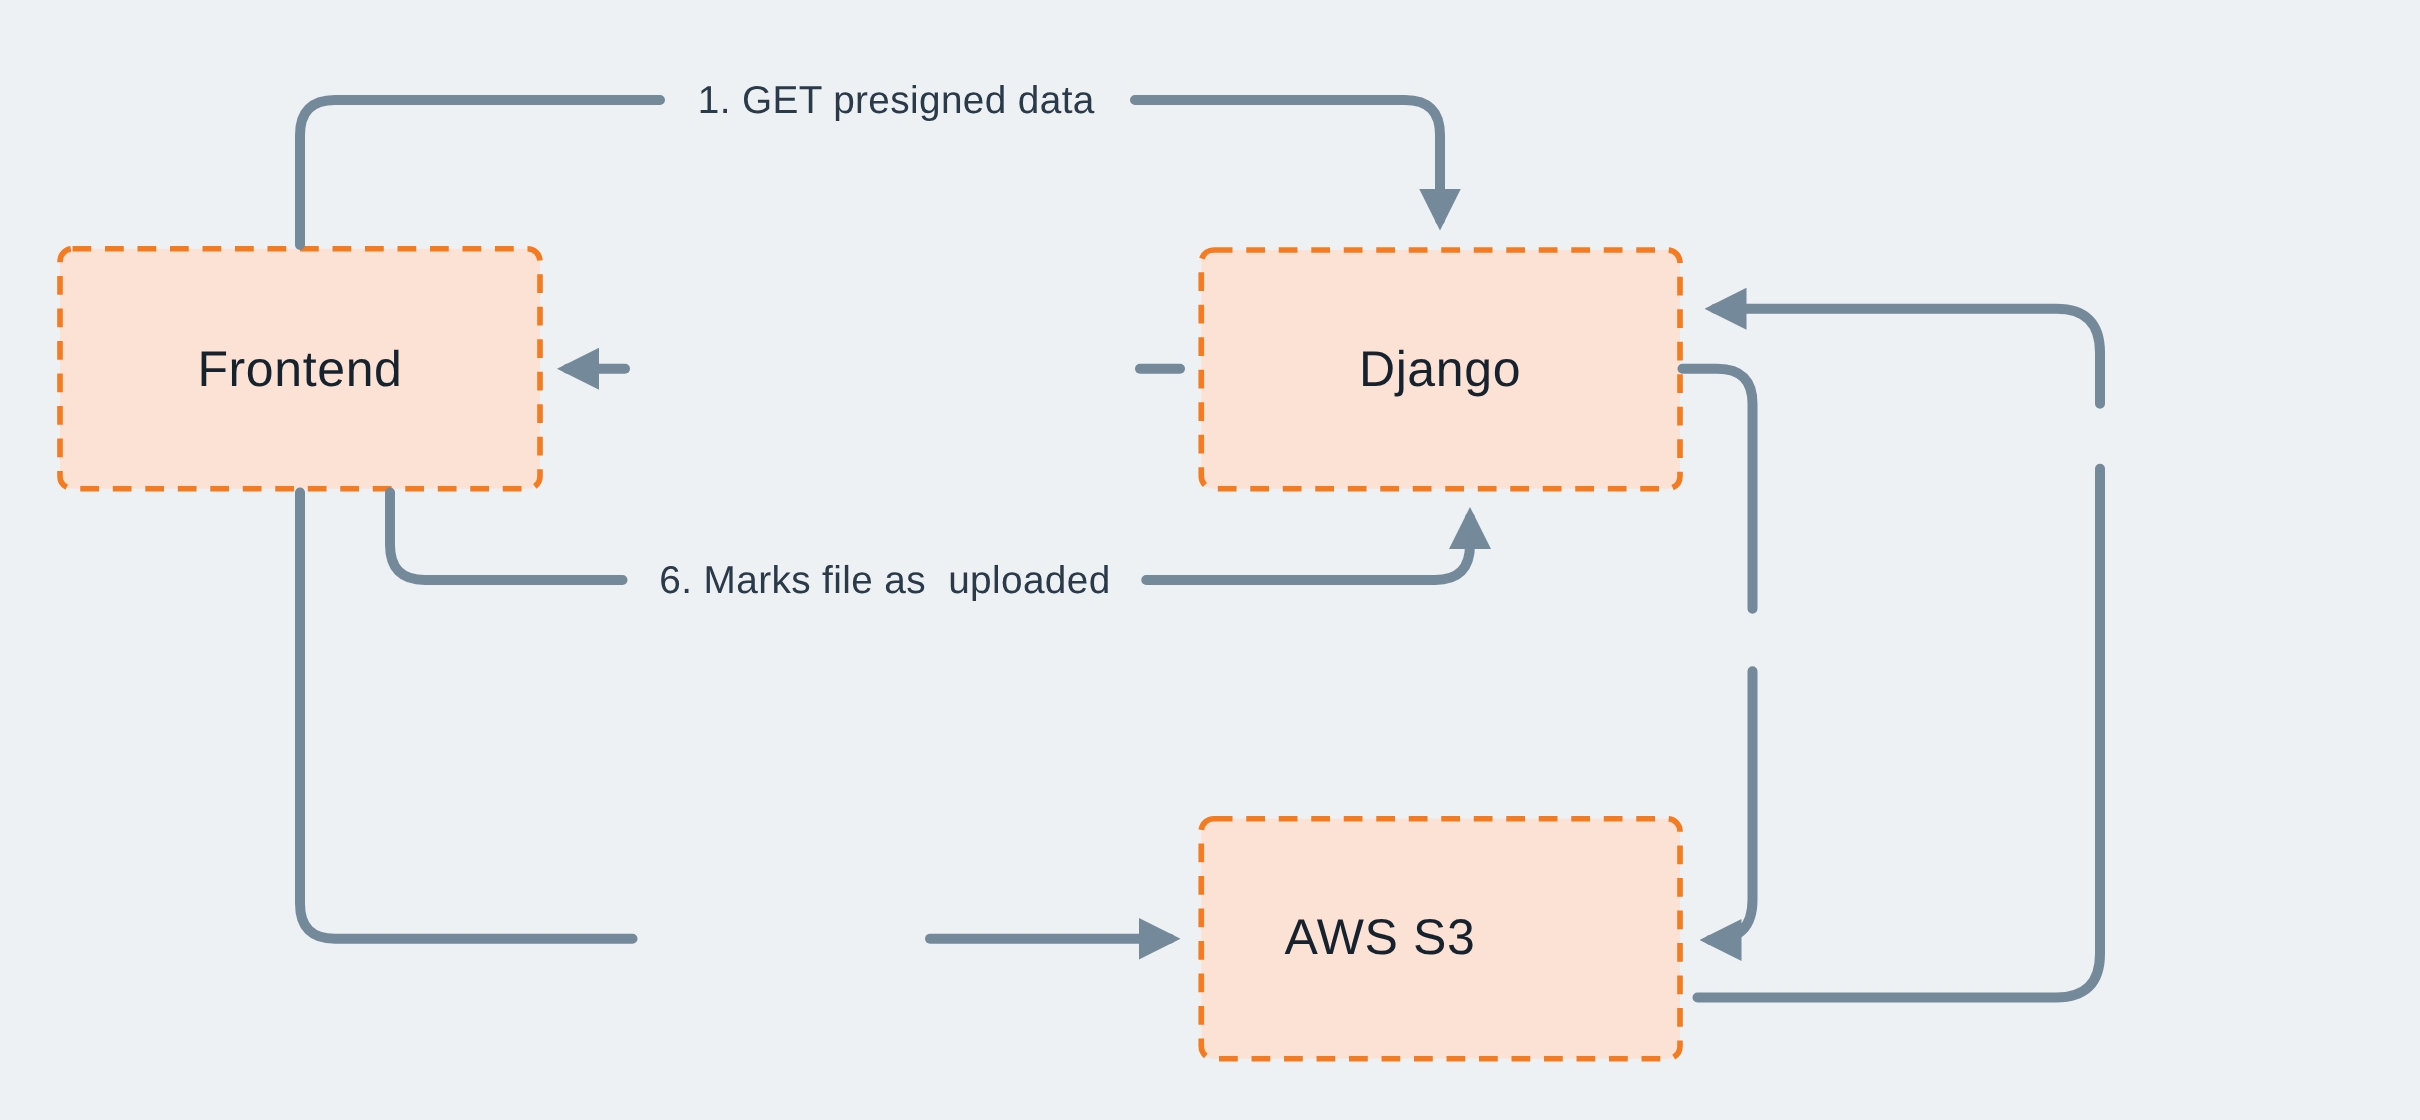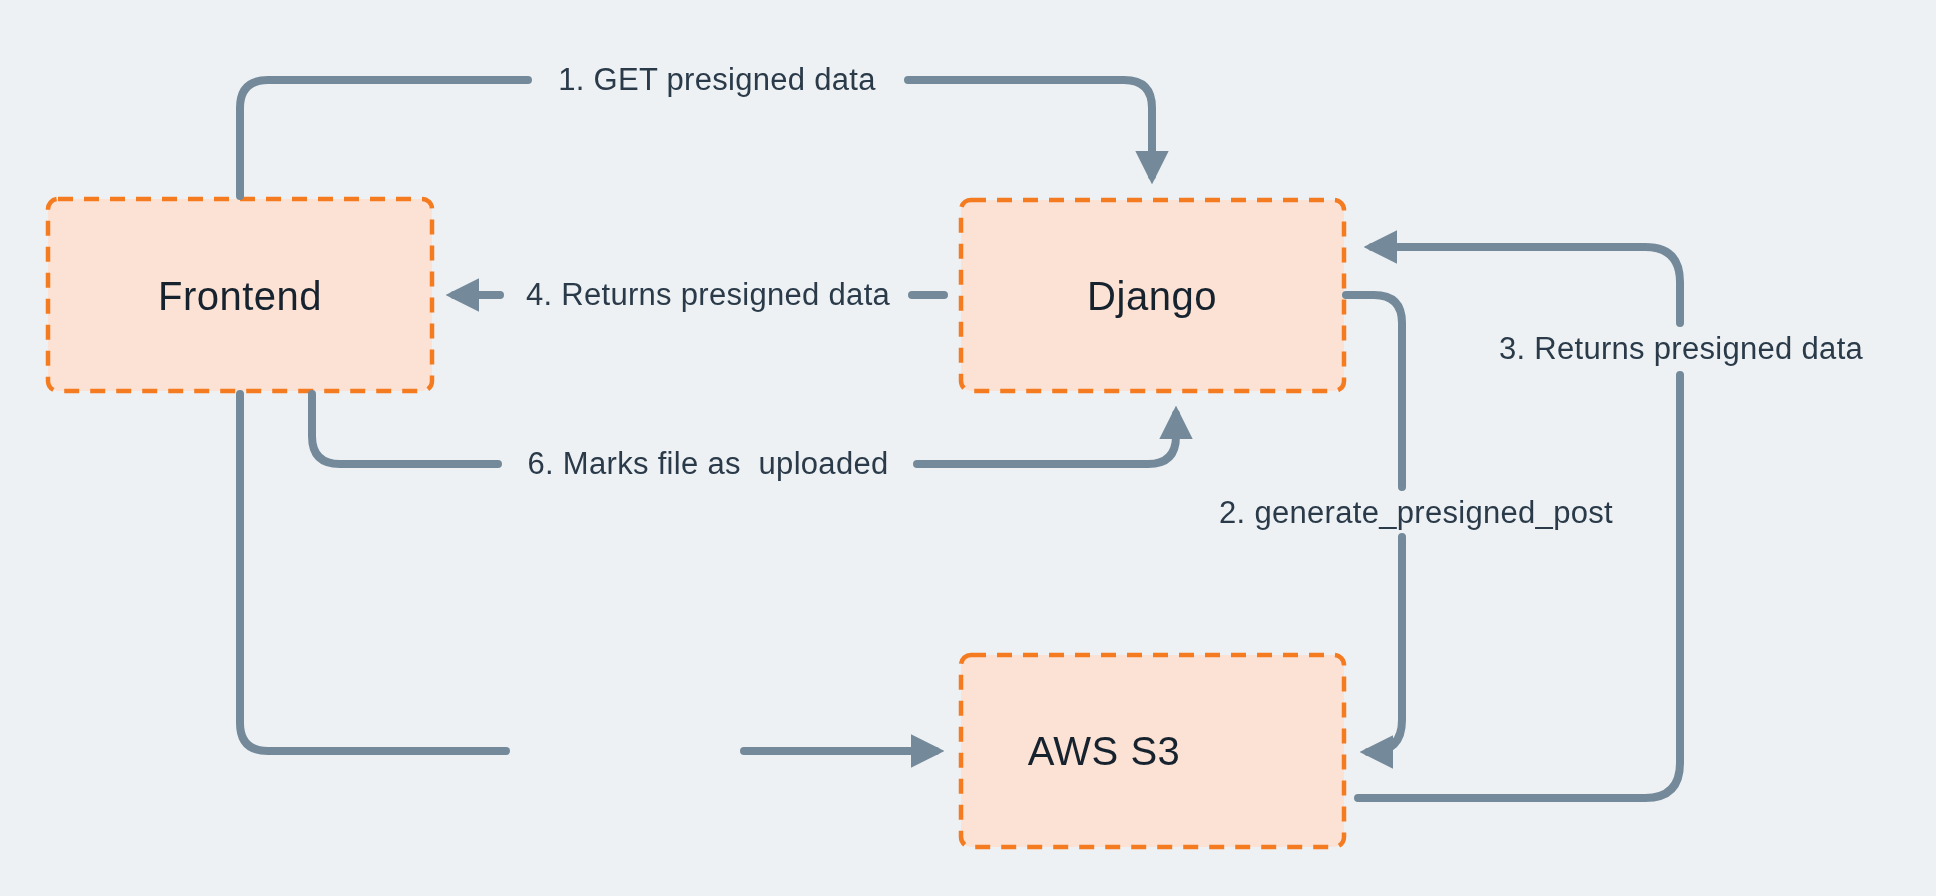--- a/index.html
+++ b/index.html
@@ -74,18 +74,15 @@
       <path d="M 240 394 V 723 Q 240 751 268 751 H 506"></path>
       <path d="M 744 751 H 936" marker-end="url(#head)"></path>
     </g>
   </svg>
 
   <div class="node-label" style="left:240px; top:296px;">Frontend</div>
   <div class="node-label" style="left:1152px; top:296px;">Django</div>
   <div class="node-label" style="left:1104px; top:751px;">AWS S3</div>
 
   <div class="edge-label" style="left:717px; top:80px;text-align:right;">1. GET presigned data</div>
-  <div class="edge-label" style="left:1416px; top:513px;">2. generate_presigned_post</div>
-  <div class="edge-label" style="left:1681px; top:349px;">3. Returns presigned data</div>
-  <div class="edge-label" style="left:708px; top:295px;">4. Returns presigned data</div>
   <div class="edge-label" style="left:708px; top:464px;">6. Marks file as  uploaded</div>
 
 </div>
 
 </body></html>

